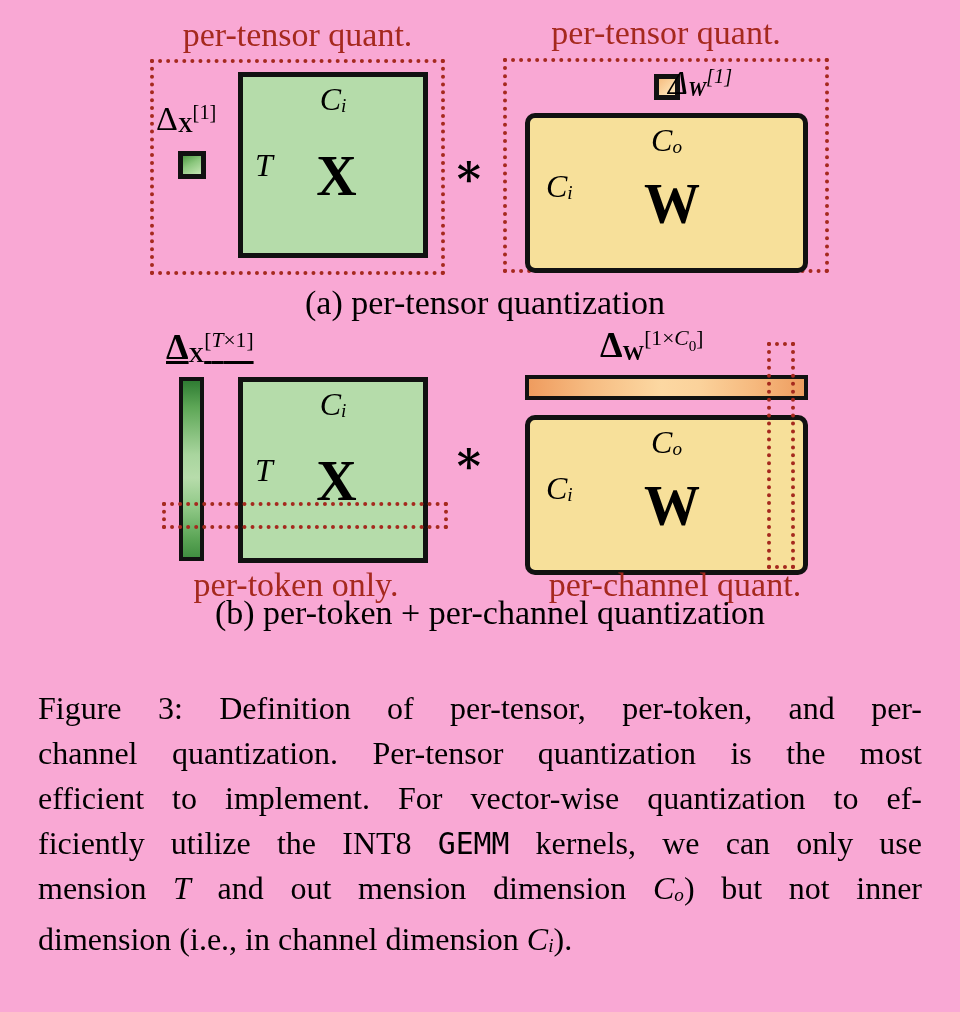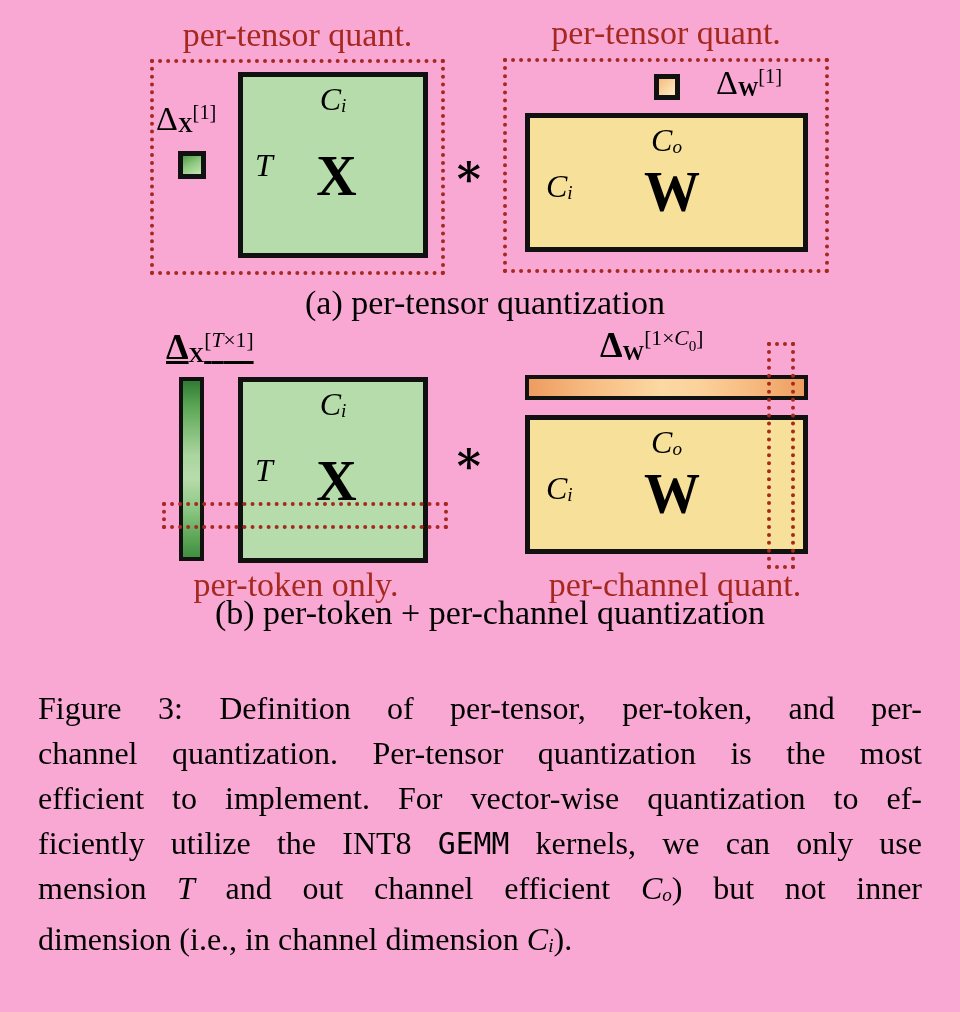--- a/index.html
+++ b/index.html
@@ -28,21 +28,21 @@
   .star{position:absolute;width:50px;height:50px;display:flex;align-items:center;justify-content:center;
         font-family:"DejaVu Serif", serif;font-size:46px;font-weight:700;}
 
   .matrix{position:absolute;border:5px solid var(--ink);}
   .matrix .dim-top{position:absolute;top:4px;left:0;right:0;text-align:center;font-size:32px;}
   .matrix .dim-side{position:absolute;font-size:32px;}
   .matrix .mname{position:absolute;left:52%;top:56%;transform:translate(-50%,-50%);
                  font-weight:700;font-size:56px;}
   .xbox{width:190px;height:186px;background:var(--green);}
   .xbox .dim-side{left:12px;top:70px;}
-  .wbox{width:283px;height:139px;background:var(--yellow);}
+  .wbox{width:283px;height:160px;background:var(--yellow);border-radius:10px;}
   .wbox .dim-side{left:16px;top:50px;}
   .wbox .mname{top:57%;}
 
   .scale-sq{position:absolute;border:5px solid var(--ink);}
   .sq-green{width:28px;height:28px;background:linear-gradient(150deg,#4f9a44 0%,#8cc77e 45%,#c0e4b0 95%);}
   .sq-orange{width:26px;height:26px;background:linear-gradient(135deg,#f6bd80 0%,#fde3b6 80%);}
   .vbar{position:absolute;width:25px;height:184px;border:4px solid var(--ink);
         background:linear-gradient(to bottom,#2f7c33 0%,#5ea757 15%,#a9d59e 42%,#b7dcab 55%,#8fc886 72%,#5aa455 90%,#418f41 100%);}
   .hbar{position:absolute;width:283px;height:25px;border:4px solid var(--ink);
         background:linear-gradient(to right,#ef9c5f 0%,#f6bc82 22%,#fcd8a2 48%,#fbd29b 62%,#f6b97e 82%,#ee9d60 100%);}
@@ -70,21 +70,21 @@
       <div class="mname">X</div>
     </div>
 
     <div class="star" style="left:444px;top:145px;">∗</div>
 
     <div class="quant-label" style="left:503px;top:14px;width:326px;">per-tensor quant.</div>
 
     <div class="dashed" style="left:503px;top:58px;width:326px;height:215px;"></div>
 
     <div class="scale-sq sq-orange" style="left:654px;top:74px;"></div>
-    <div class="delta" style="left:716px;top:64px;"><span>Δ</span><span class="sub bf">W</span><span class="sup">[1]</span></div>
+    <div class="delta" style="left:668px;top:64px;font-style:italic;"><span>Δ</span><span class="sub bf">W</span><span class="sup">[1]</span></div>
 
     <div class="matrix wbox" style="left:525px;top:113px;">
       <div class="dim-top"><span class="it">C</span><span class="sub it">o</span></div>
       <div class="dim-side"><span class="it">C</span><span class="sub it">i</span></div>
       <div class="mname">W</div>
     </div>
 
     <div class="sub-caption" style="left:185px;top:284px;width:600px;">(a) per-tensor quantization</div>
   </div>
 
@@ -118,17 +118,17 @@
     <div class="quant-label" style="left:525px;top:566px;width:300px;">per-channel quant.</div>
 
     <div class="sub-caption" style="left:190px;top:594px;width:600px;">(b) per-token + per-channel quantization</div>
   </div>
 
   <div class="fig-caption">
     <div class="cap-line"><span>Figure 3:  Definition of per-tensor, per-token, and per-</span></div>
     <div class="cap-line"><span>channel quantization.  Per-tensor quantization is the most</span></div>
     <div class="cap-line"><span>efficient to implement. For vector-wise quantization to ef-</span></div>
     <div class="cap-line"><span>ficiently utilize the INT8 </span><span class="mono">GEMM</span><span> kernels, we can only use</span></div>
-    <div class="cap-line"><span>mension </span><span class="it">T</span><span> and out channel efficient </span><span class="it">C</span><span class="sub it">o</span><span>) but not inner</span></div>
+    <div class="cap-line"><span>mension </span><span class="it">T</span><span> and out mension dimension </span><span class="it">C</span><span class="sub it">o</span><span>) but not inner</span></div>
     <div class="cap-line last"><span>dimension (i.e., in channel dimension </span><span class="it">C</span><span class="sub it">i</span><span>).</span></div>
   </div>
 
 </div>
 
 </body></html>

